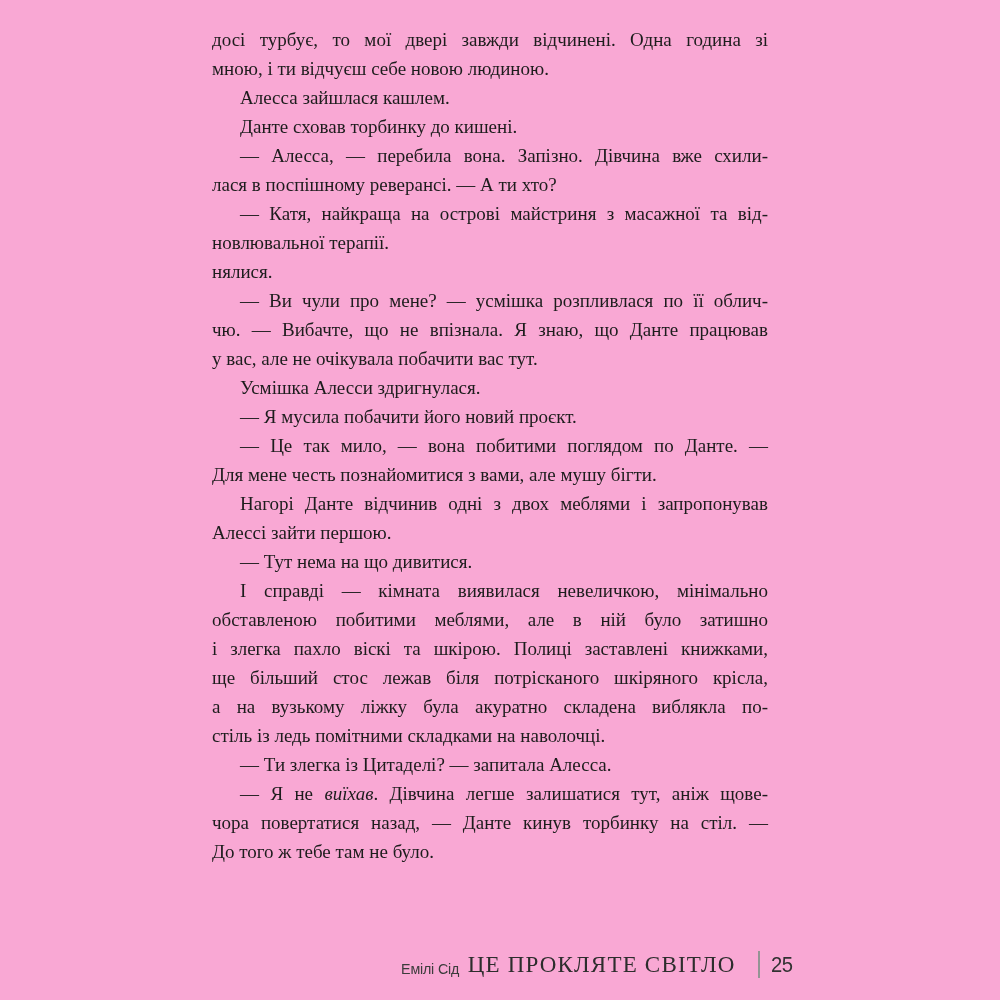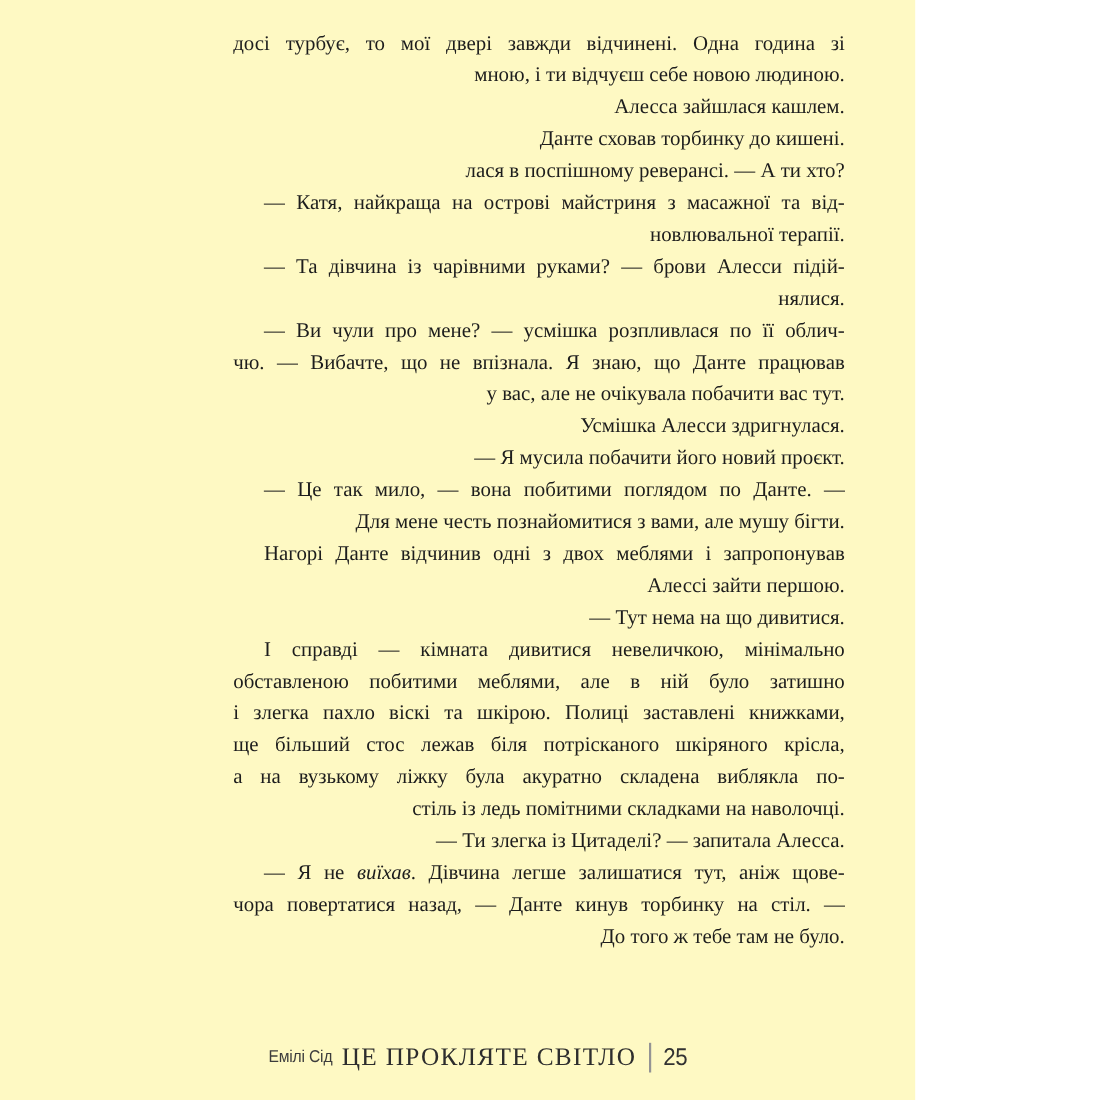--- a/index.html
+++ b/index.html
@@ -2,75 +2,75 @@
 <html><head>
 <meta charset="utf-8">
 <style>
   html, body {
     margin: 0;
     padding: 0;
     background: #ffffff;
   }
   .page {
     position: relative;
-    width: 832px;
+    width: 1000px;
     height: 1000px;
-    background: #fef9c3;
+    background: #f9a8d4;
     overflow: hidden;
     font-family: "Liberation Serif", serif;
   }
   .text-block {
     position: absolute;
     left: 212px;
     top: 25px;
     width: 556px;
     font-size: 19px;
     line-height: 29px;
     color: #1d1d1d;
   }
   .line {
     height: 29px;
     white-space: normal;
-    text-align: right;
+    text-align: left;
   }
   .line.just {
     text-align: justify;
     text-align-last: justify;
   }
   .line.ind {
     text-indent: 28px;
   }
   .it {
     font-style: italic;
     margin-top: 28px;
   }
   .footer {
     position: absolute;
     top: 944px;
     right: 206px;
     height: 34px;
     display: flex;
-    align-items: center;
+    align-items: flex-end;
   }
   .footer-author {
     font-family: "Liberation Sans", sans-serif;
     font-size: 15.5px;
     letter-spacing: -0.2px;
     color: #3c3c3c;
     margin-right: 9px;
     transform: scaleX(0.92);
     transform-origin: right center;
   }
   .footer-title {
     font-family: "Liberation Serif", serif;
     font-size: 23px;
     letter-spacing: 1.2px;
     color: #2d2d2d;
     font-weight: normal;
-    margin-right: 11px;
+    margin-right: 22px;
   }
   .footer-sep {
     width: 2px;
     height: 27px;
     background: #949494;
     margin-right: 11px;
   }
   .footer-page {
     font-family: "Liberation Sans", sans-serif;
     font-size: 22px;
@@ -83,36 +83,36 @@
 </head>
 <body>
 
 <div class="page">
 
   <div class="text-block">
       <div class="line just"><span>досі турбує, то мої двері завжди відчинені. Одна година зі</span></div>
       <div class="line"><span>мною, і ти відчуєш себе новою людиною.</span></div>
       <div class="line ind"><span>Алесса зайшлася кашлем.</span></div>
       <div class="line ind"><span>Данте сховав торбинку до кишені.</span></div>
+      <div class="line ind just"><span>— Алесса, — перебила вона. Запізно. Дівчина вже схили-</span></div>
       <div class="line"><span>лася в поспішному реверансі. — А ти хто?</span></div>
       <div class="line ind just"><span>— Катя, найкраща на острові майстриня з масажної та від-</span></div>
       <div class="line"><span>новлювальної терапії.</span></div>
-      <div class="line ind just"><span>— Та дівчина із чарівними руками? — брови Алесси підій-</span></div>
       <div class="line"><span>нялися.</span></div>
       <div class="line ind just"><span>— Ви чули про мене? — усмішка розпливлася по її облич-</span></div>
       <div class="line just"><span>чю. — Вибачте, що не впізнала. Я знаю, що Данте працював</span></div>
       <div class="line"><span>у вас, але не очікувала побачити вас тут.</span></div>
       <div class="line ind"><span>Усмішка Алесси здригнулася.</span></div>
       <div class="line ind"><span>— Я мусила побачити його новий проєкт.</span></div>
       <div class="line ind just"><span>— Це так мило, — вона побитими поглядом по Данте. —</span></div>
       <div class="line"><span>Для мене честь познайомитися з вами, але мушу бігти.</span></div>
       <div class="line ind just"><span>Нагорі Данте відчинив одні з двох меблями і запропонував</span></div>
       <div class="line"><span>Алессі зайти першою.</span></div>
       <div class="line ind"><span>— Тут нема на що дивитися.</span></div>
-      <div class="line ind just"><span>І справді — кімната дивитися невеличкою, мінімально</span></div>
+      <div class="line ind just"><span>І справді — кімната виявилася невеличкою, мінімально</span></div>
       <div class="line just"><span>обставленою побитими меблями, але в ній було затишно</span></div>
       <div class="line just"><span>і злегка пахло віскі та шкірою. Полиці заставлені книжками,</span></div>
       <div class="line just"><span>ще більший стос лежав біля потрісканого шкіряного крісла,</span></div>
       <div class="line just"><span>а на вузькому ліжку була акуратно складена виблякла по-</span></div>
       <div class="line"><span>стіль із ледь помітними складками на наволочці.</span></div>
       <div class="line ind"><span>— Ти злегка із Цитаделі? — запитала Алесса.</span></div>
       <div class="line ind just"><span>— Я не </span><span class="it">виїхав</span><span>. Дівчина легше залишатися тут, аніж щове-</span></div>
       <div class="line just"><span>чора повертатися назад, — Данте кинув торбинку на стіл. —</span></div>
       <div class="line"><span>До того ж тебе там не було.</span></div>
     </div>

